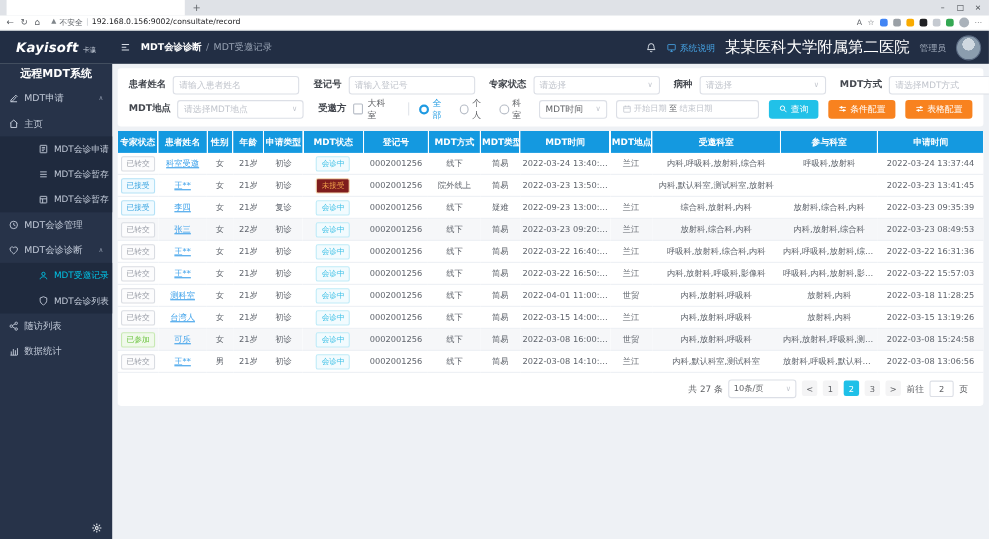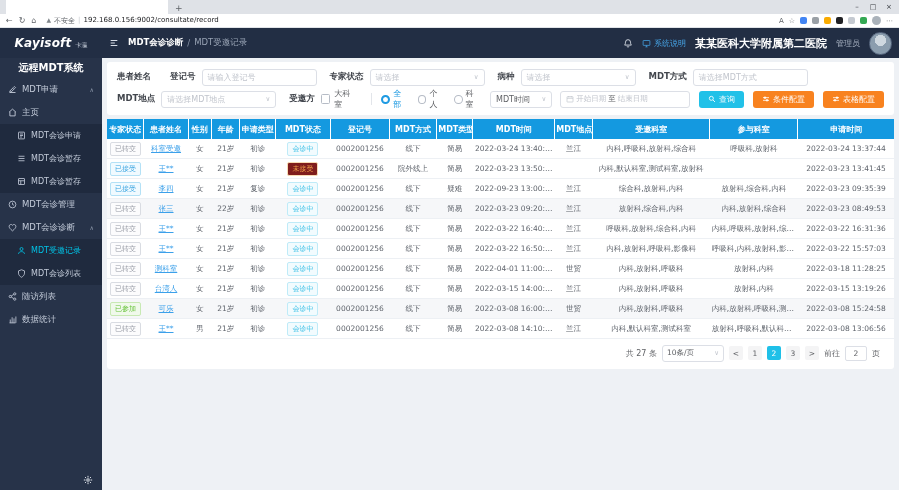--- a/index.html
+++ b/index.html
@@ -29,33 +29,33 @@
   .logo-main{font-size:12px;font-weight:bold;font-style:italic;letter-spacing:.2px}
   .logo-sub{font-size:6px;color:#c7cfdb}
   .collapse{margin:0 9px 0 7px;color:#d7dde6;display:flex}
   .crumb{font-size:8.5px;display:flex;align-items:center}
   .c1{color:#fff;font-weight:bold}
   .csep{color:#8b96a8;margin:0 4px}
   .c2{color:#98a3b4}
   .hdr-right{margin-left:auto;display:flex;align-items:center;gap:9px;padding-right:7px}
   .bell{color:#e8edf4;display:flex}
   .sysinfo{color:#46a4e6;font-size:8px;display:flex;align-items:center;gap:3px}
-  .hosp{font-size:11px;font-weight:bold}
+  .hosp{font-size:14px;font-weight:normal}
   .role{font-size:8px;color:#a9b3c3}
   .avatar{width:21px;height:21px;border-radius:50%;border:1px solid #5a6a82;
           background:radial-gradient(circle at 50% 35%,#cfd8e0 0 32%,#8b9dae 33% 100%)}
   
   .workarea{display:flex;height:432px}
   .sidebar{width:102px;flex-shrink:0;background:#273349;color:#c3cbd9;position:relative}
   .sb-title{height:20px;line-height:20px;text-align:center;color:#fff;font-weight:bold;font-size:10px}
   .sb-item{height:23px;display:flex;align-items:center;gap:5px;padding:0 8px;font-size:8.5px;cursor:pointer;white-space:nowrap}
   .sb-item svg{width:9px;height:9px;flex-shrink:0}
   .caret{margin-left:auto;font-size:6px;color:#8c97a9}
   .sb-sub{background:#1f2a3e}
-  .sb-sub .sb-item{padding-left:17px;font-size:8px}
+  .sb-sub .sb-item{padding-left:35px;font-size:8px}
   .sb-active{color:#00c3e6}
   .sb-gear{position:absolute;bottom:5px;right:9px;color:#eef2f7;display:flex}
   
   .main{flex:1;padding:4px 5px 0;overflow:hidden}
   .filtercard{background:#fff;border-radius:3px;padding:4px 10px 5px;margin-bottom:4px}
   .frow{display:flex;align-items:center;height:22px}
   .fgroup{display:flex;align-items:center;margin-right:13px}
   .flabel{font-size:8.5px;color:#42464d;font-weight:600;margin-right:6px;white-space:nowrap}
   .input,.select{width:103px;height:15px;border:1px solid #dcdfe6;border-radius:3px;background:#fff;
                  display:flex;align-items:center;padding:0 5px;font-size:8px;color:#c0c4cc;white-space:nowrap}
@@ -271,20 +271,21 @@
           </svg>
       </span>
     </div>
 
     <div class="main">
 
       <div class="filtercard">
         <div class="frow">
           <div class="fgroup">
             <span class="flabel">患者姓名</span>
+            <span class="input">请输入患者姓名</span>
           </div>
           <div class="fgroup">
             <span class="flabel">登记号</span>
             <span class="input">请输入登记号</span>
           </div>
           <div class="fgroup">
             <span class="flabel">专家状态</span>
             <span class="select">
                 <span>请选择</span>
                 <span class="selcaret">∨</span>

